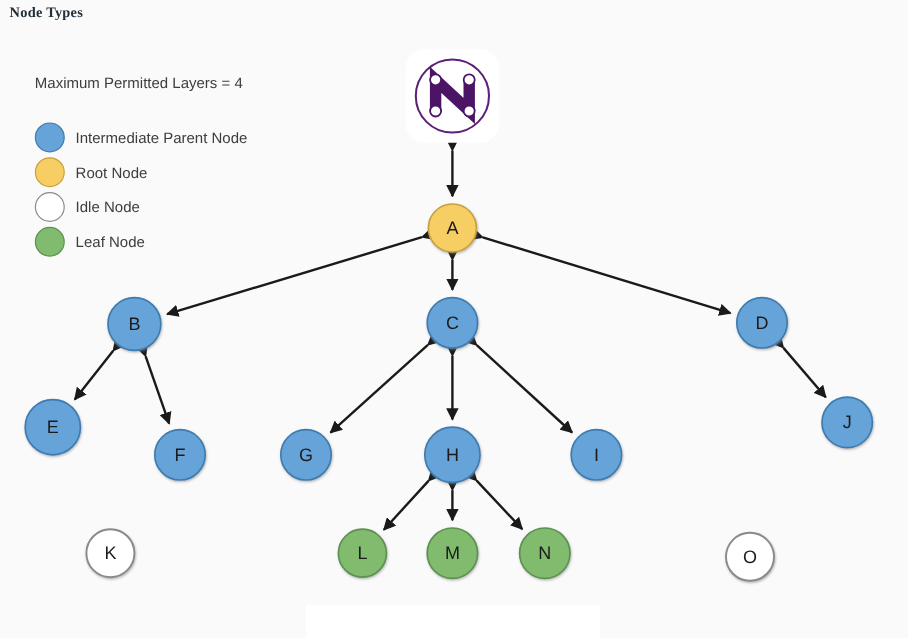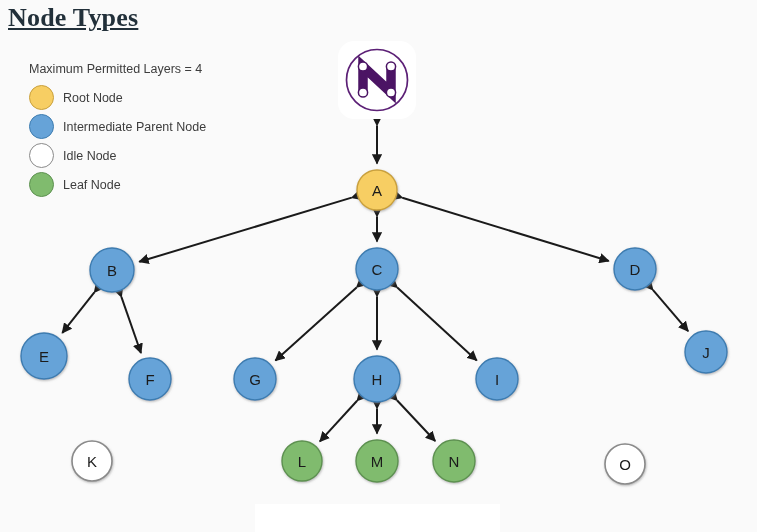--- a/index.html
+++ b/index.html
@@ -24,38 +24,37 @@
     background: #fafafa;
   }
 
   
   #page-title {
     position: absolute;
     left: 8px;
     top: 3px;
     font-family: "Liberation Serif", serif;
     font-weight: bold;
-    font-size: 26px;
+    font-size: 12px;
     color: #22303a;
     letter-spacing: 0.2px;
-    text-decoration: underline;
   }
 
   
   #legend {
     position: absolute;
     left: 29px;
     top: 62px;
     width: 260px;
   }
   #legend-caption {
     font-size: 12.5px;
     color: #3d3d3d;
     line-height: 14px;
-    margin-bottom: 7px;
+    margin-bottom: 24px;
     white-space: nowrap;
   }
   .legend-row {
     display: flex;
     align-items: center;
     height: 29px;
   }
   .legend-swatch {
     width: 25px;
     height: 25px;
@@ -113,27 +112,27 @@
 <body>
 
 <div id="canvas-root">
 
   <div id="page-title">Node Types</div>
 
   <div id="legend">
     <div id="legend-caption">Maximum Permitted Layers = 4</div>
 
     <div class="legend-row">
+      <span class="legend-swatch" style="background: rgb(102, 163, 216); border: 1.6px solid rgb(61, 124, 176);"></span>
+      <span class="legend-label">Intermediate Parent Node</span>
+    </div>
+
+    <div class="legend-row">
       <span class="legend-swatch" style="background: rgb(247, 206, 99); border: 1.6px solid rgb(201, 160, 60);"></span>
       <span class="legend-label">Root Node</span>
-    </div>
-
-    <div class="legend-row">
-      <span class="legend-swatch" style="background: rgb(102, 163, 216); border: 1.6px solid rgb(61, 124, 176);"></span>
-      <span class="legend-label">Intermediate Parent Node</span>
     </div>
 
     <div class="legend-row">
       <span class="legend-swatch" style="background: rgb(255, 255, 255); border: 1.6px solid rgb(138, 138, 138);"></span>
       <span class="legend-label">Idle Node</span>
     </div>
 
     <div class="legend-row">
       <span class="legend-swatch" style="background: rgb(128, 187, 110); border: 1.6px solid rgb(93, 145, 80);"></span>
       <span class="legend-label">Leaf Node</span>

